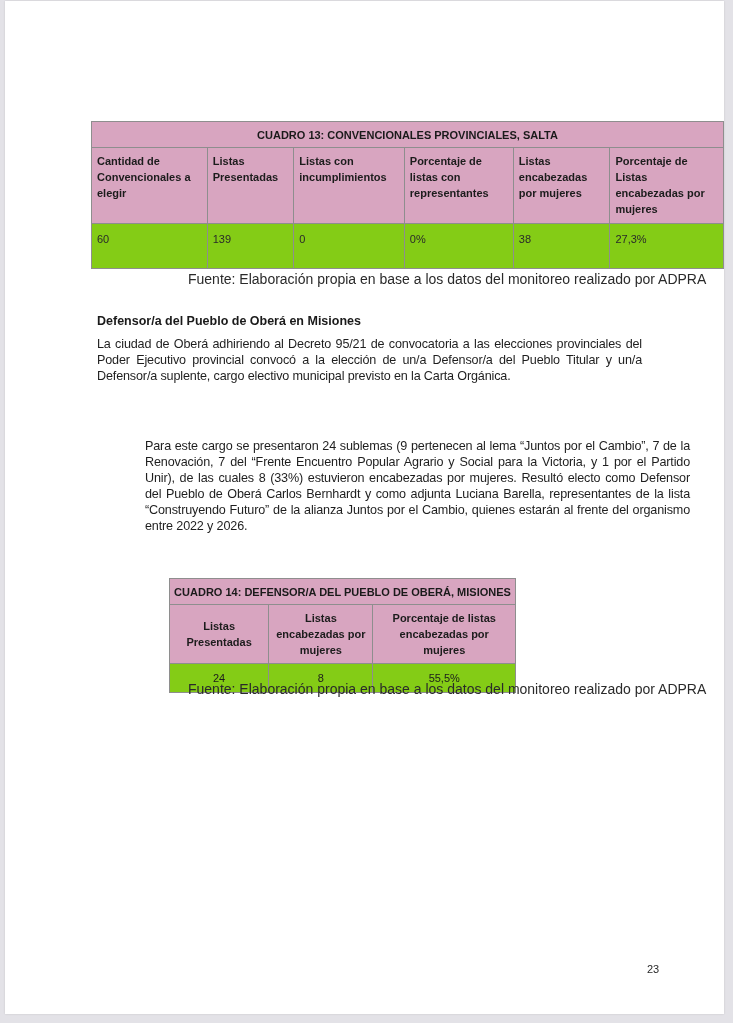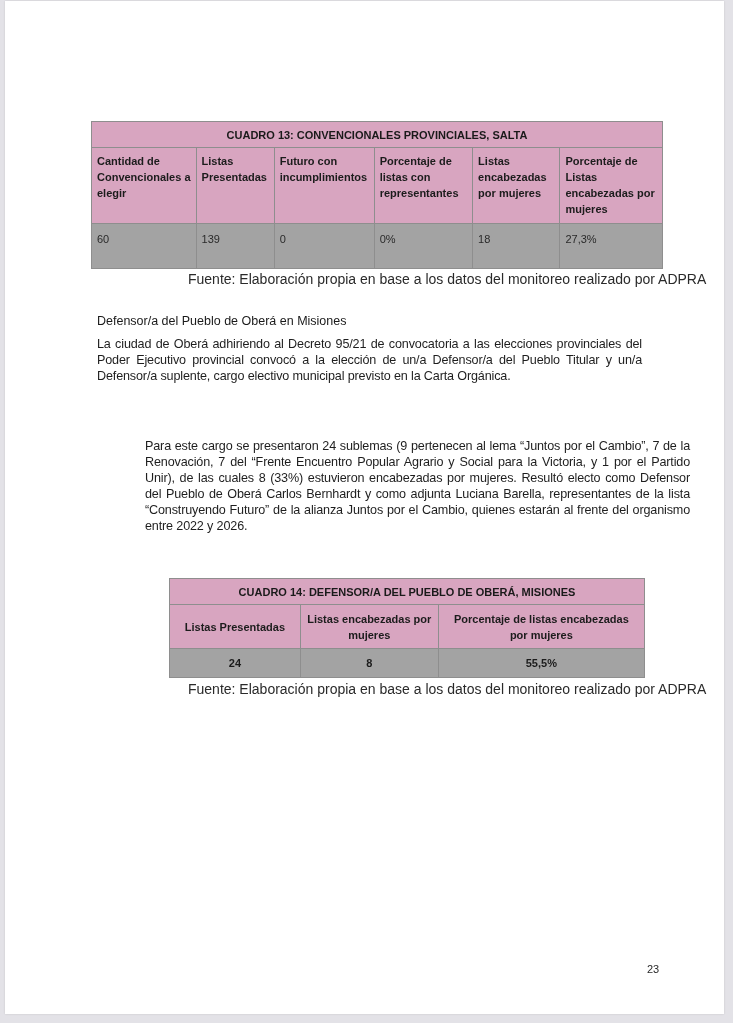--- a/index.html
+++ b/index.html
@@ -42,71 +42,71 @@
     }
     .tbl .title-cell {
       text-align: center;
       font-weight: bold;
       background: #d8a5c0;
       height: 25px;
       vertical-align: middle;
       font-size: 11px;
     }
     .tbl .val {
-      background: #a3a3a3;
+      background: #84cc16;
       font-weight: normal;
       color: #2a2a2a;
       margin-left: 46px;
     }
     #t13 {
       left: 86px;
       top: 120px;
-      width: 572px;
+      width: 633px;
     }
     #t13 .hdr td, #t13 td.hdr {
       padding: 5px 5px 6px 5px;
       height: 62px;
       margin-top: 36px;
     }
     #t13 td.val {
       padding: 7px 5px;
       height: 30px;
     }
     #t14 {
       left: 164px;
       top: 577px;
-      width: 476px;
+      width: 347px;
     }
     #t14 td.hdr {
       text-align: center;
       padding: 5px 5px;
       height: 33px;
       vertical-align: middle;
     }
     #t14 td.val {
       text-align: center;
-      font-weight: bold;
+      font-weight: normal;
       padding: 6px 5px;
       height: 15px;
       color: #1c1c1c;
     }
     .source {
       position: absolute;
       font-size: 14px;
       color: #2a2a2a;
       white-space: nowrap;
     }
     #src13 { left: 183px; top: 270px; }
     #src14 { left: 183px; top: 680px; }
     .heading {
       position: absolute;
       left: 92px;
       top: 313px;
       font-size: 12.5px;
-      font-weight: normal;
+      font-weight: bold;
       color: #1a1a1a;
     }
     .para {
       position: absolute;
       left: 92px;
       width: 545px;
       font-size: 12.6px;
       line-height: 16px;
       text-align: justify;
       color: #1e1e1e;
@@ -129,31 +129,31 @@
 <div class="page">
 
   <table class="tbl" id="t13">
     <tbody>
         <tr>
       <td colspan="6" class="title-cell">CUADRO 13: CONVENCIONALES PROVINCIALES, SALTA</td>
     </tr>
     <tr>
       <td class="hdr" style="width:92px">Cantidad de Convencionales a elegir</td>
       <td class="hdr" style="width:66px">Listas Presentadas</td>
-      <td class="hdr" style="width:83px">Futuro con incumplimientos</td>
+      <td class="hdr" style="width:83px">Listas con incumplimientos</td>
       <td class="hdr" style="width:86px">Porcentaje de listas con representantes</td>
       <td class="hdr" style="width:75px">Listas encabezadas por mujeres</td>
       <td class="hdr" style="width:90px">Porcentaje de Listas encabezadas por mujeres</td>
     </tr>
     <tr>
       <td class="val">60</td>
       <td class="val">139</td>
       <td class="val">0</td>
       <td class="val">0%</td>
-      <td class="val">18</td>
+      <td class="val">38</td>
       <td class="val">27,3%</td>
     </tr>
   </tbody>
     </table>
   <div class="source" id="src13">Fuente: Elaboración propia en base a los datos del monitoreo realizado por ADPRA</div>
 
   <div class="heading">Defensor/a del Pueblo de Oberá en Misiones</div>
   <div class="para" id="para1">La ciudad de Oberá adhiriendo al Decreto 95/21 de convocatoria a las elecciones provinciales del Poder Ejecutivo provincial convocó a la elección de un/a Defensor/a del Pueblo Titular y un/a Defensor/a suplente, cargo electivo municipal previsto en la Carta Orgánica.</div>
   <div class="para" id="para2">Para este cargo se presentaron 24 sublemas (9 pertenecen al lema “Juntos por el Cambio”, 7 de la Renovación, 7 del “Frente Encuentro Popular Agrario y Social para la Victoria, y 1 por el Partido Unir), de las cuales 8 (33%) estuvieron encabezadas por mujeres. Resultó electo como Defensor del Pueblo de Oberá Carlos Bernhardt y como adjunta Luciana Barella, representantes de la lista “Construyendo Futuro” de la alianza Juntos por el Cambio, quienes estarán al frente del organismo entre 2022 y 2026.</div>
 

